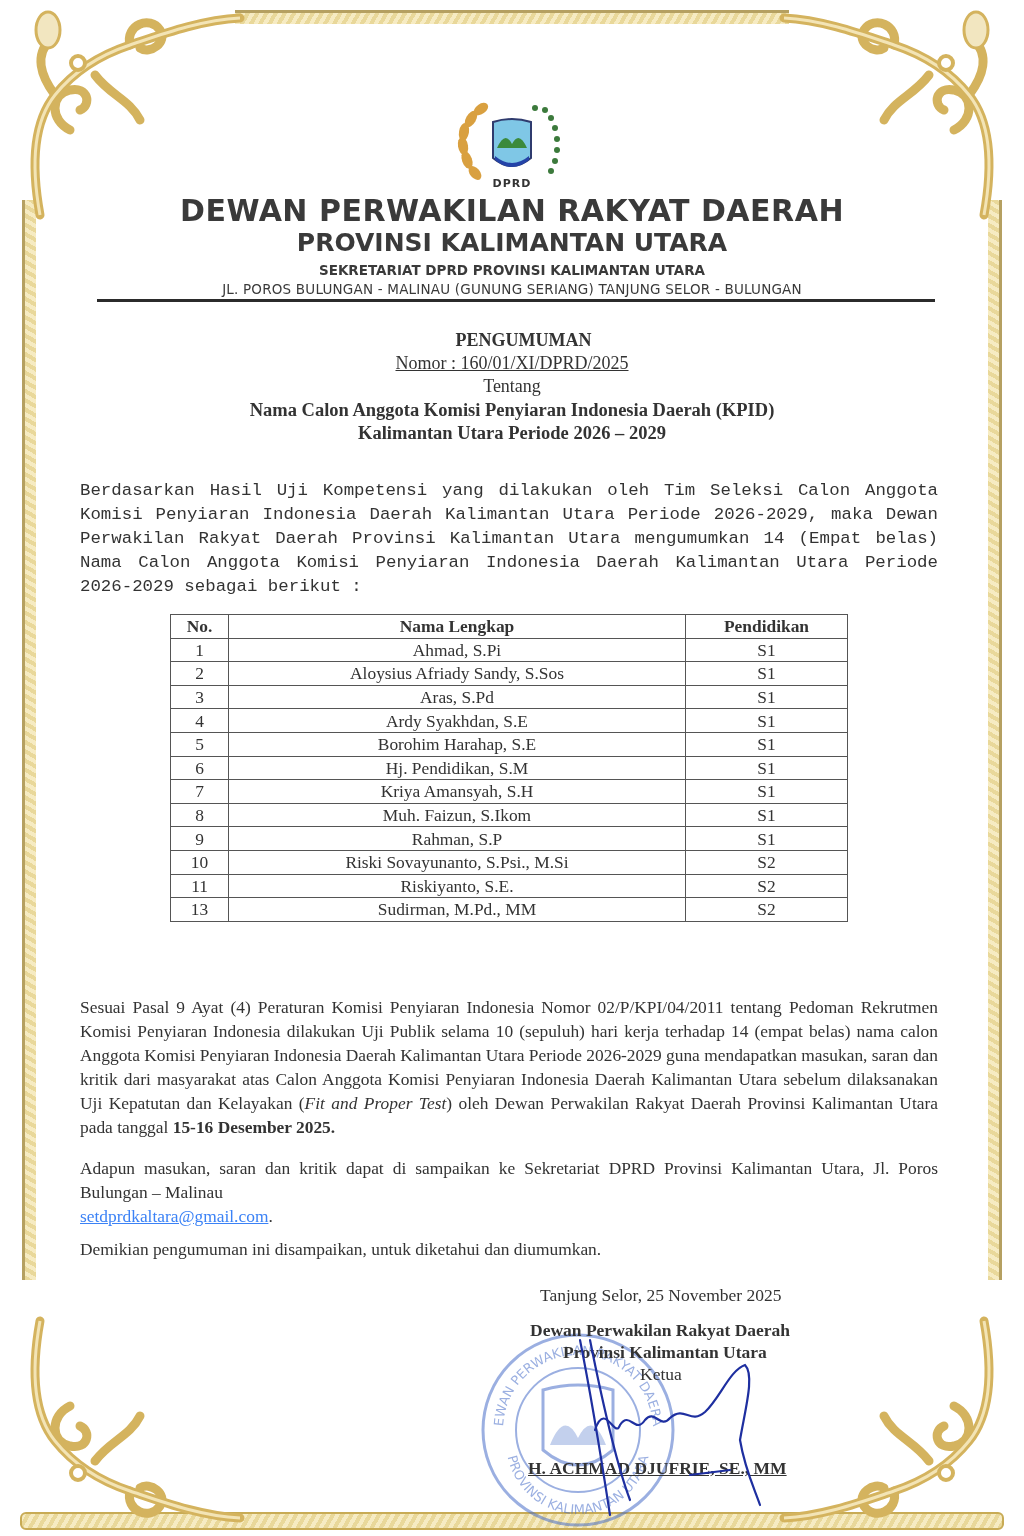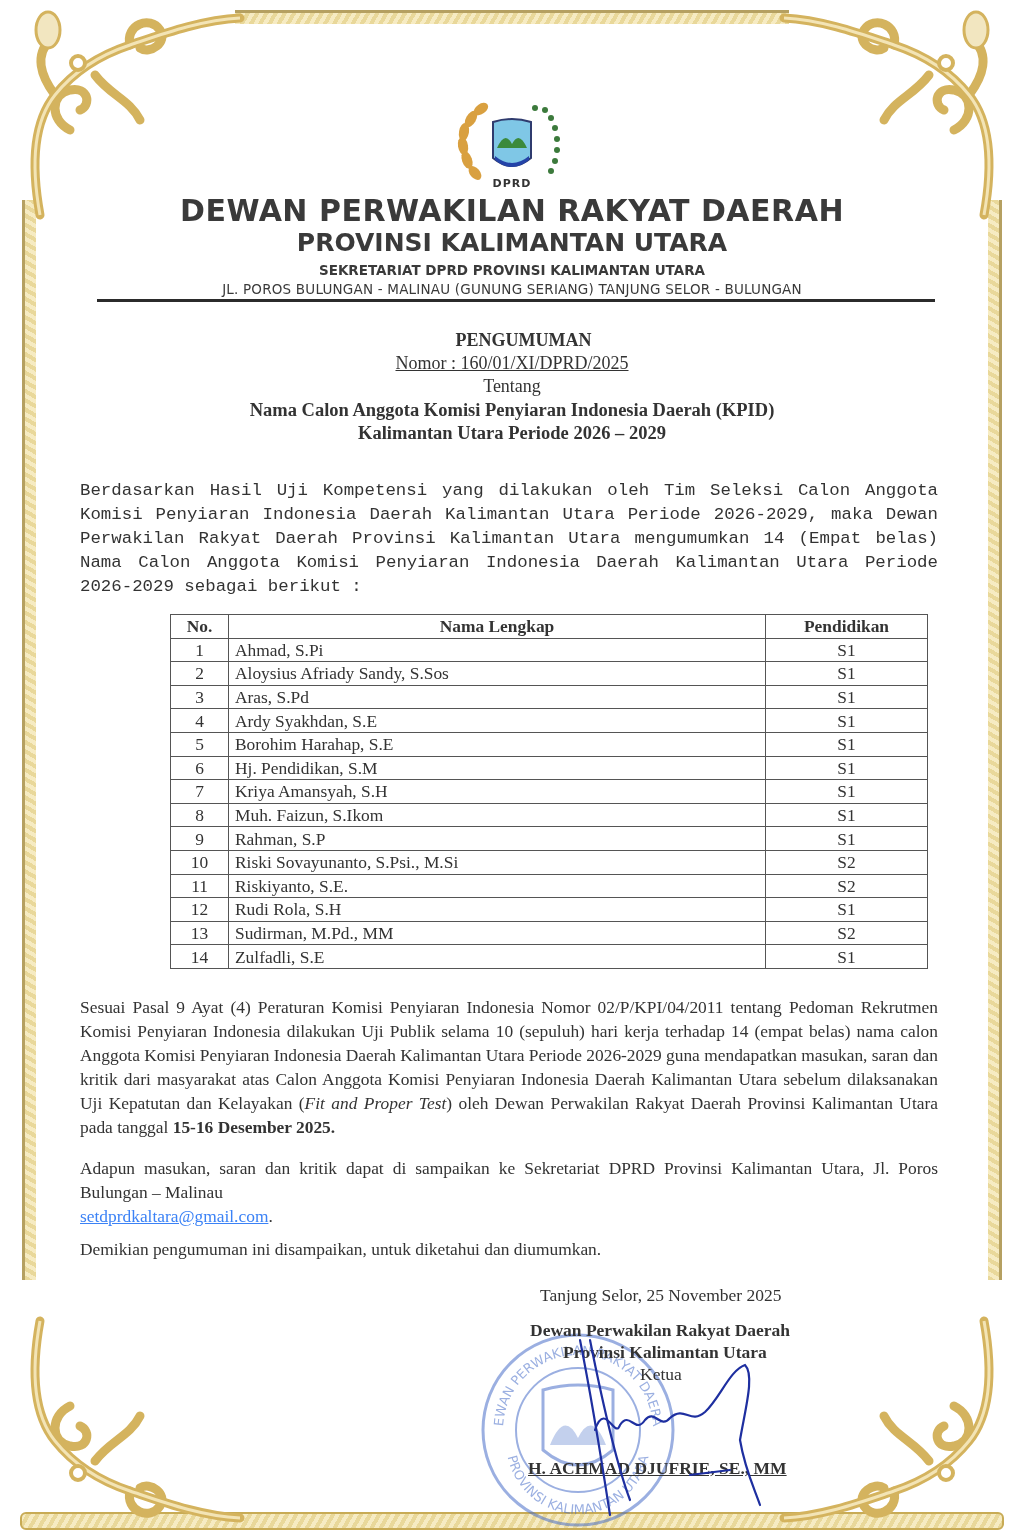--- a/index.html
+++ b/index.html
@@ -44,25 +44,25 @@
 
     
     .para { position: absolute; left: 80px; width: 858px; font-size: 17.4px; line-height: 24px; text-align: justify; color: #333; }
     #para-intro { top: 479px; font-family: Liberation Mono, monospace; }
     #para-law   { top: 995px; }
     #para-contact { top: 1156px; }
     #para-contact a { color: #3b82f6; text-decoration: underline; }
     #para-closing { top: 1237px; }
 
     
-    #candidate-table { position: absolute; left: 170px; top: 614px; width: 758px; border-collapse: collapse; font-size: 17.4px; color: #333; }
+    #candidate-table { position: absolute; left: 170px; top: 614px; width: 678px; border-collapse: collapse; font-size: 17.4px; color: #333; }
     #candidate-table th, #candidate-table td { border: 1px solid #555; height: 23.6px; padding: 0 6px; line-height: 20px; }
     #candidate-table th { font-weight: bold; text-align: center; }
     #candidate-table td.no { text-align: center; width: 58px; }
-    #candidate-table td.name { text-align: left; border-radius: 10px; }
+    #candidate-table td.name { text-align: center; border-radius: 10px; }
     #candidate-table td.edu { text-align: center; width: 162px; }
 
     
     .sig { position: absolute; color: #333; font-size: 17.5px; }
     #sig-place { left: 540px; top: 1285px; }
     #sig-org1  { left: 530px; top: 1320px; font-weight: bold; }
     #sig-org2  { left: 563px; top: 1342px; font-weight: bold; }
     #sig-role  { left: 640px; top: 1364px; }
     #sig-name  { left: 528px; top: 1458px; font-weight: bold; text-decoration: underline; }
     #stamp { position: absolute; left: 478px; top: 1330px; width: 200px; height: 200px; opacity: 0.55; }
@@ -229,33 +229,23 @@
         <td class="no">10</td>
         <td class="name">Riski Sovayunanto, S.Psi., M.Si</td>
         <td class="edu">S2</td>
       </tr>
       <tr>
         <td class="no">11</td>
         <td class="name">Riskiyanto, S.E.</td>
         <td class="edu">S2</td>
       </tr>
       <tr>
-        <td class="no">12</td>
-        <td class="name">Rudi Rola, S.H</td>
-        <td class="edu">S1</td>
-      </tr>
-      <tr>
         <td class="no">13</td>
         <td class="name">Sudirman, M.Pd., MM</td>
         <td class="edu">S2</td>
-      </tr>
-      <tr>
-        <td class="no">14</td>
-        <td class="name">Zulfadli, S.E</td>
-        <td class="edu">S1</td>
       </tr>
     </tbody>
 </table>
 
 <p id="para-law" class="para">
   <span>Sesuai Pasal 9 Ayat (4) Peraturan Komisi Penyiaran Indonesia Nomor 02/P/KPI/04/2011 tentang Pedoman Rekrutmen Komisi Penyiaran Indonesia dilakukan Uji Publik selama 10 (sepuluh) hari kerja terhadap 14 (empat belas) nama calon Anggota Komisi Penyiaran Indonesia Daerah Kalimantan Utara Periode 2026-2029 guna mendapatkan masukan, saran dan kritik dari masyarakat atas Calon Anggota Komisi Penyiaran Indonesia Daerah Kalimantan Utara sebelum dilaksanakan Uji Kepatutan dan Kelayakan (</span><i>Fit and Proper Test</i><span>) oleh Dewan Perwakilan Rakyat Daerah Provinsi Kalimantan Utara pada tanggal </span><b>15-16 Desember 2025.</b>
 </p>
 
 <p id="para-contact" class="para">
   <span>Adapun masukan, saran dan kritik dapat di sampaikan ke Sekretariat DPRD Provinsi Kalimantan Utara, Jl. Poros Bulungan – Malinau</span><br>

